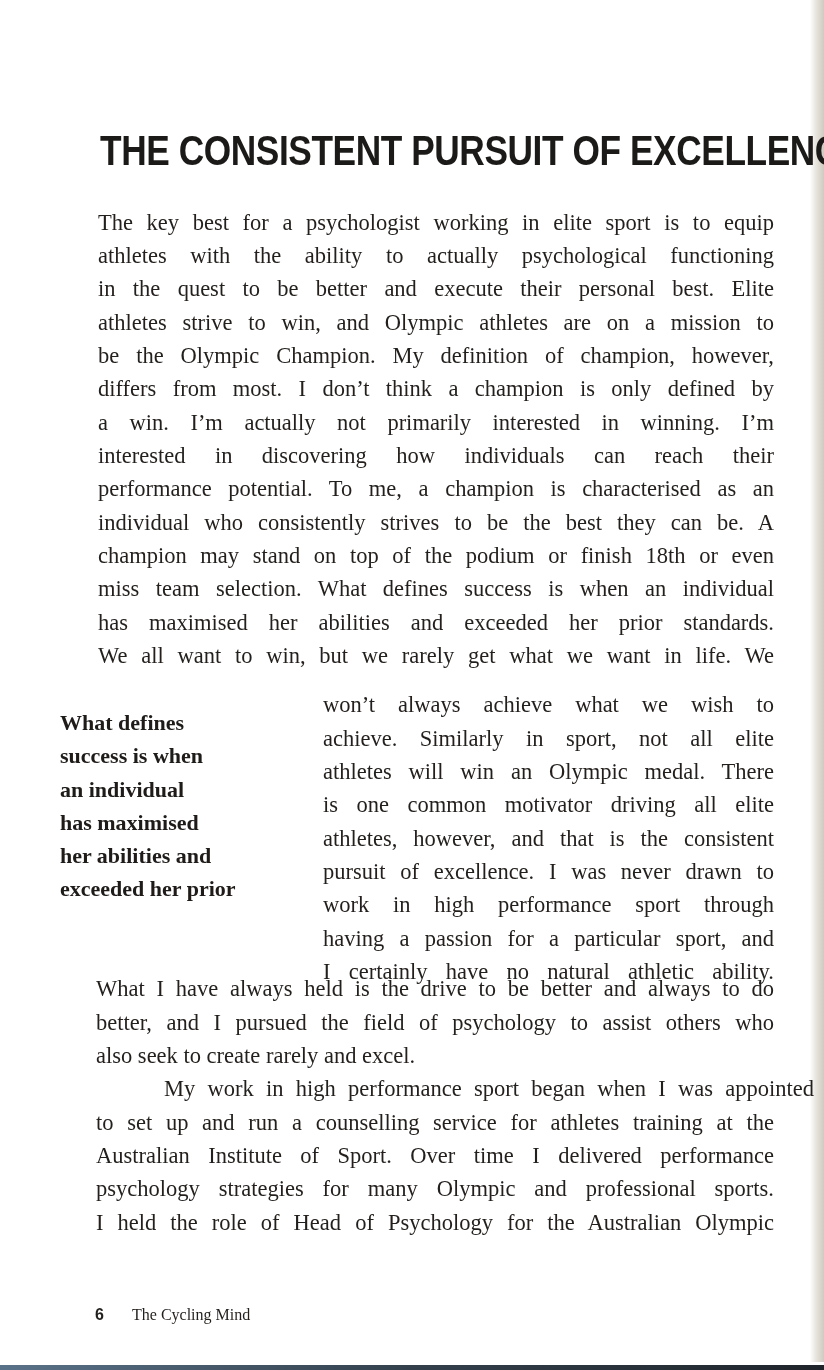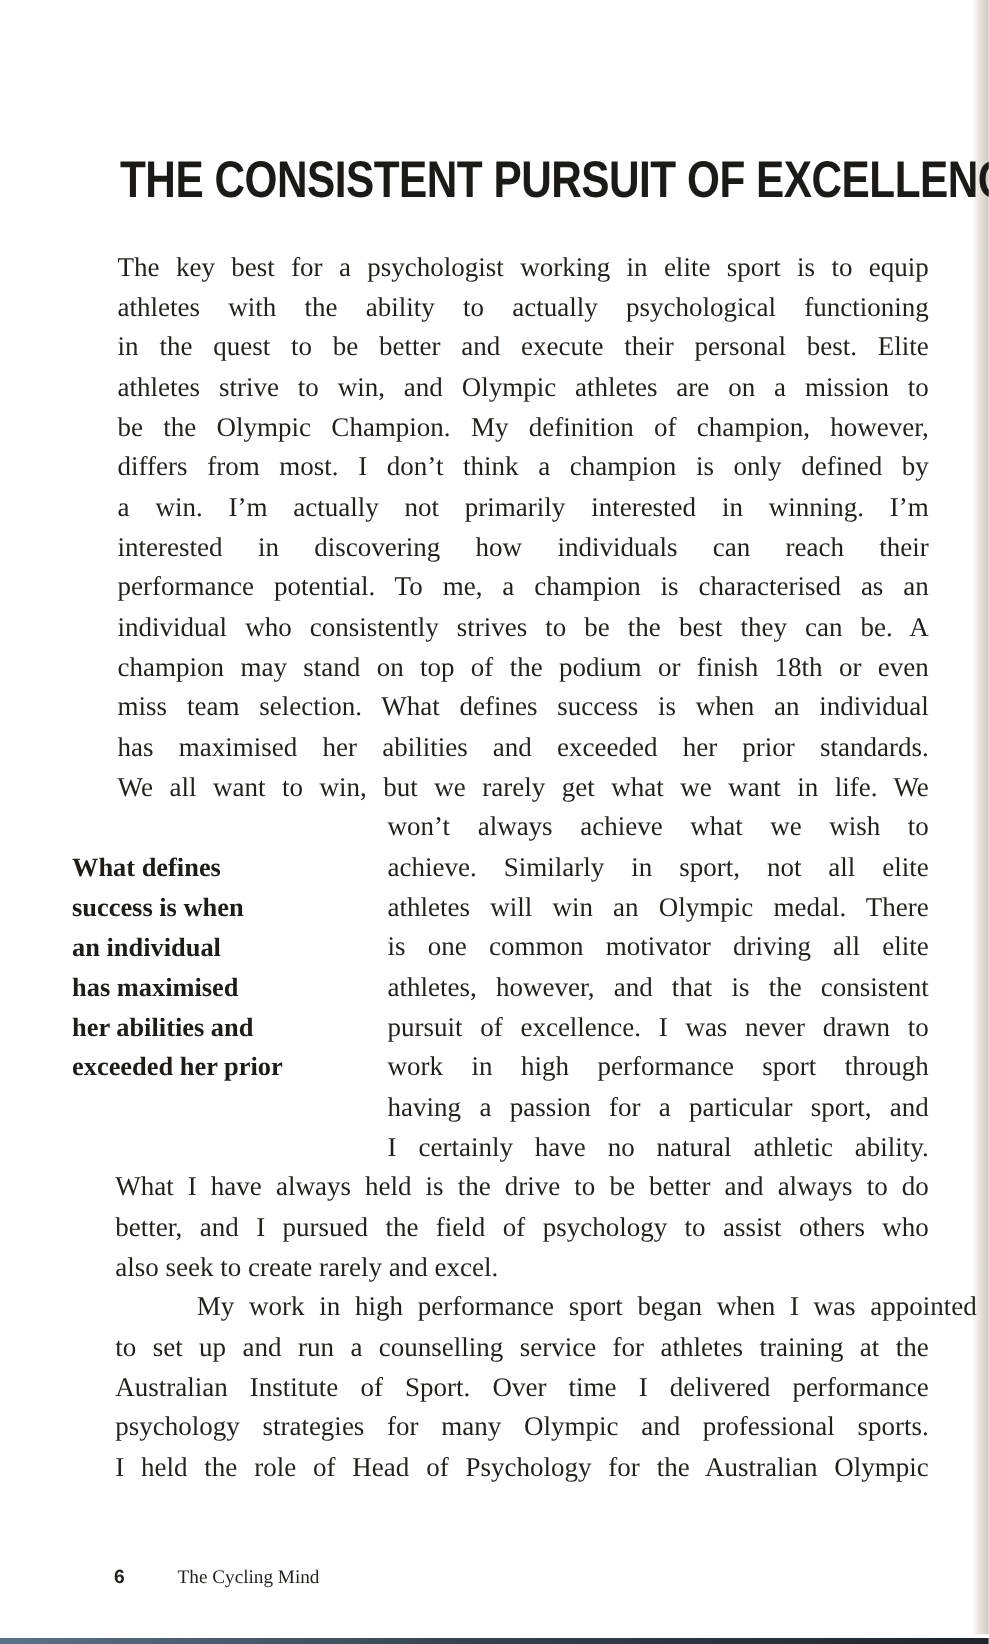--- a/index.html
+++ b/index.html
@@ -22,33 +22,33 @@
     font-family: "Liberation Sans", "DejaVu Sans", sans-serif;
     font-weight: bold; font-size: 43px; letter-spacing: -0.5px;
     transform: scaleX(0.82); transform-origin: left top;
     white-space: nowrap; color: #1c1a18;
   }
   .line {
     position: absolute; font-size: 22.5px; line-height: 33.3px;
     white-space: nowrap; text-align: justify; text-align-last: justify;
   }
   .full { left: 98px; width: 676px; }
-  .narrow { left: 323px; width: 451px; }
+  .narrow { left: 323px; width: 451px; margin-top: 16px; }
   .full2 { left: 96px; width: 678px; }
   .last { text-align-last: left; }
   .indent { left: 124px; width: 650px; margin-left: 40px; }
   .pull {
     position: absolute; left: 60px; top: 706px; width: 240px;
     font-weight: bold; font-size: 22px; line-height: 33.3px;
     color: #1e1b19;
   }
   .pull div { white-space: nowrap; }
   .footer { position: absolute; top: 1306px; font-size: 16px; }
   .page-num { left: 95px; font-family: "Liberation Sans", "DejaVu Sans", sans-serif; font-weight: bold; }
-  .running-title { left: 148px; }
+  .running-title { left: 132px; }
 </style>
 </head>
 <body>
 
 <div class="right-edge"></div>
 <div class="bottom-edge"></div>
 
 <h1 class="title" style="margin:0;">THE CONSISTENT PURSUIT OF EXCELLENCE</h1>
 
 <div>

